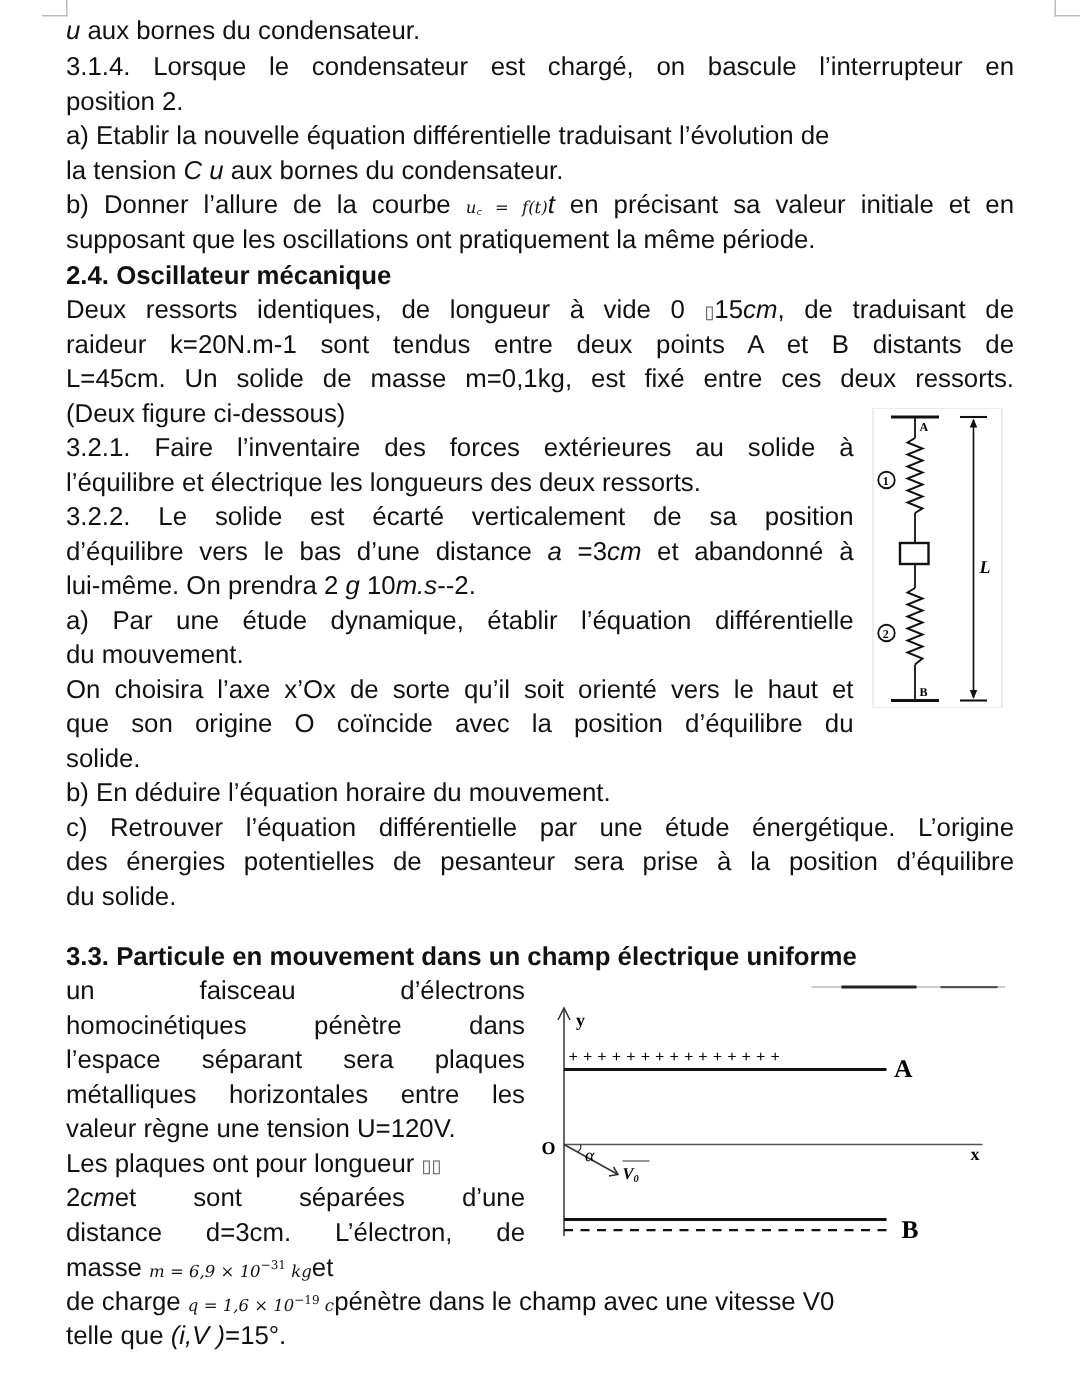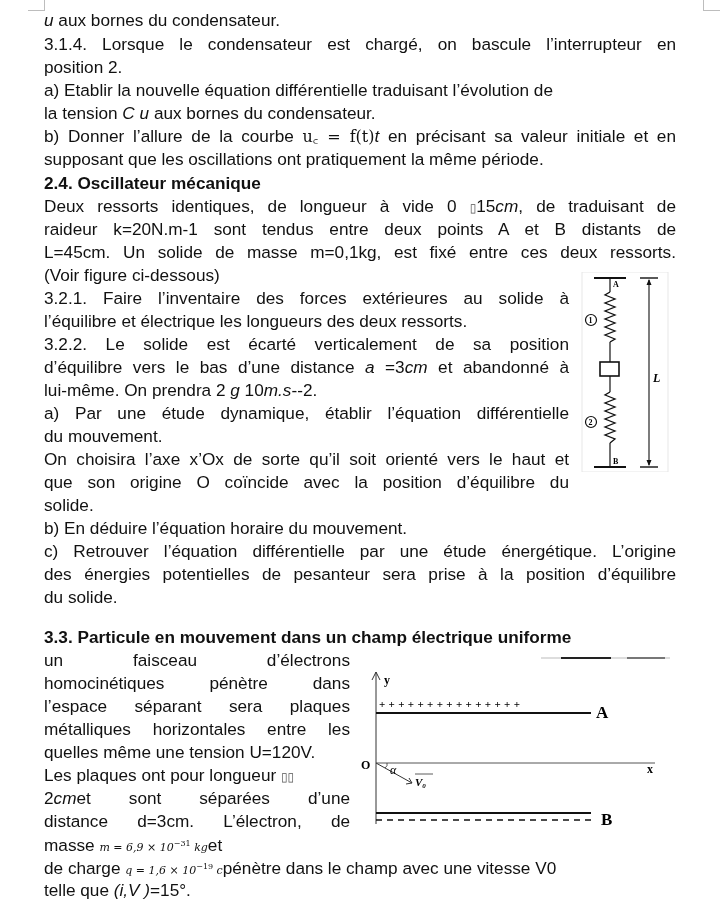--- a/index.html
+++ b/index.html
@@ -7,21 +7,21 @@
       width: 720px; height: 915px; background: #ffffff; position: relative; overflow: hidden;
       font-family: "Liberation Sans", sans-serif; color: #111; font-size: 17.2px;
     }
     .corner { position: absolute; border-color: #bdbdbd; border-style: solid; width: 16px; height: 10px; }
     .corner.tl { left: 28px; top: 0; border-width: 0 1px 1px 0; }
     .corner.tr { left: 703px; top: 0; border-width: 0 0 1px 1px; width: 17px; }
     .line { position: absolute; left: 44px; white-space: nowrap; line-height: 22px; }
     .just { text-align: justify; text-align-last: justify; white-space: normal; }
     .bold { font-weight: bold; }
     .it { font-style: italic; }
-    .math { font-family: "DejaVu Serif", serif; font-size: 16px; }
+    .math { font-family: "DejaVu Serif", serif; font-size: 11px; font-style: italic; }
     .mathn { font-family: "DejaVu Serif", serif; font-size: 11px; }
     sup { font-size: 8px; margin-top: 48px; }
     svg text { font-family: "Liberation Serif", serif; }
   </style>
 </head>
 <body>
 
 <div class="corner tl"></div>
 <div class="corner tr"></div>
 
@@ -30,21 +30,21 @@
 <div class="line" style="top:56px">position 2.</div>
 <div class="line" style="top:79px">a) Etablir la nouvelle équation différentielle traduisant l’évolution de</div>
 <div class="line" style="top:102px"><span>la tension </span><span class="it">C u</span><span> aux bornes du condensateur.</span></div>
 <div class="line just" style="top:125px;width:632px"><span>b) Donner l’allure de la courbe </span><span class="math">u꜀ = f(t)</span><span class="it">t</span><span> en précisant sa valeur initiale et en</span></div>
 <div class="line" style="top:148px">supposant que les oscillations ont pratiquement la même période.</div>
 
 <div class="line bold" style="top:172px">2.4. Oscillateur mécanique</div>
 <div class="line just" style="top:195px;width:632px"><span>Deux ressorts identiques, de longueur à vide 0 </span><span style="font-size:12px;color:#555">▯</span><span>15</span><span class="it">cm</span><span>, de traduisant de</span></div>
 <div class="line just" style="top:218px;width:632px">raideur k=20N.m-1 sont tendus entre deux points A et B distants de</div>
 <div class="line just" style="top:241px;width:632px">L=45cm. Un solide de masse m=0,1kg, est fixé entre ces deux ressorts.</div>
-<div class="line" style="top:264px">(Voir figure ci-dessous)</div>
+<div class="line" style="top:264px">(Deux figure ci-dessous)</div>
 
 <div class="line just" style="top:287px;width:525px">3.2.1. Faire l’inventaire des forces extérieures au solide à</div>
 <div class="line" style="top:310px">l’équilibre et électrique les longueurs des deux ressorts.</div>
 <div class="line just" style="top:333px;width:525px">3.2.2. Le solide est écarté verticalement de sa position</div>
 <div class="line just" style="top:356px;width:525px"><span>d’équilibre vers le bas d’une distance </span><span class="it">a</span><span> =3</span><span class="it">cm</span><span> et abandonné à</span></div>
 <div class="line" style="top:379px"><span>lui-même. On prendra 2 </span><span class="it">g</span><span> 10</span><span class="it">m.s</span><span>--2.</span></div>
 
 <div class="line just" style="top:402px;width:525px">a) Par une étude dynamique, établir l’équation différentielle</div>
 <div class="line" style="top:425px">du mouvement.</div>
 <div class="line just" style="top:448px;width:525px">On choisira l’axe x’Ox de sorte qu’il soit orienté vers le haut et</div>
@@ -78,21 +78,21 @@
   <polygon points="69,7 66.5,13 71.5,13" fill="#111"></polygon>
   <polygon points="69,194 66.5,188 71.5,188" fill="#111"></polygon>
   <text x="73" y="110" font-size="12" font-style="italic" font-weight="bold">L</text>
 </svg>
 
 <div class="line bold" style="top:626px">3.3. Particule en mouvement dans un champ électrique uniforme</div>
 <div class="line just" style="top:649px;width:306px">un faisceau d’électrons</div>
 <div class="line just" style="top:672px;width:306px">homocinétiques pénètre dans</div>
 <div class="line just" style="top:695px;width:306px">l’espace séparant sera plaques</div>
 <div class="line just" style="top:718px;width:306px">métalliques horizontales entre les</div>
-<div class="line" style="top:741px">quelles même une tension U=120V.</div>
+<div class="line" style="top:741px">valeur règne une tension U=120V.</div>
 <div class="line" style="top:764px"><span>Les plaques ont pour longueur </span><span style="font-size:12px;color:#555">▯▯</span></div>
 <div class="line just" style="top:787px;width:306px"><span>2</span><span class="it">cm</span><span>et sont séparées d’une</span></div>
 <div class="line just" style="top:810px;width:306px">distance d=3cm. L’électron, de</div>
 <div class="line" style="top:833px"><span>masse </span><span class="mathn"><span class="it">m = 6,9 × 10</span><sup>−31</sup><span class="it"> kg</span></span><span>et</span></div>
 <div class="line" style="top:856px"><span>de charge </span><span class="mathn"><span class="it">q = 1,6 × 10</span><sup>−19</sup><span class="it"> c</span></span><span>pénètre dans le champ avec une vitesse V0</span></div>
 <div class="line" style="top:879px"><span>telle que  </span><span class="it">(i,V )</span><span>=15°.</span></div>
 
 <svg style="position:absolute;left:355px;top:650px" width="365" height="180" viewBox="0 0 365 180">
   <line x1="186" y1="8" x2="315" y2="8" stroke="#bbb" stroke-width="1"></line>
   <line x1="206" y1="8" x2="256" y2="8" stroke="#222" stroke-width="2"></line>

